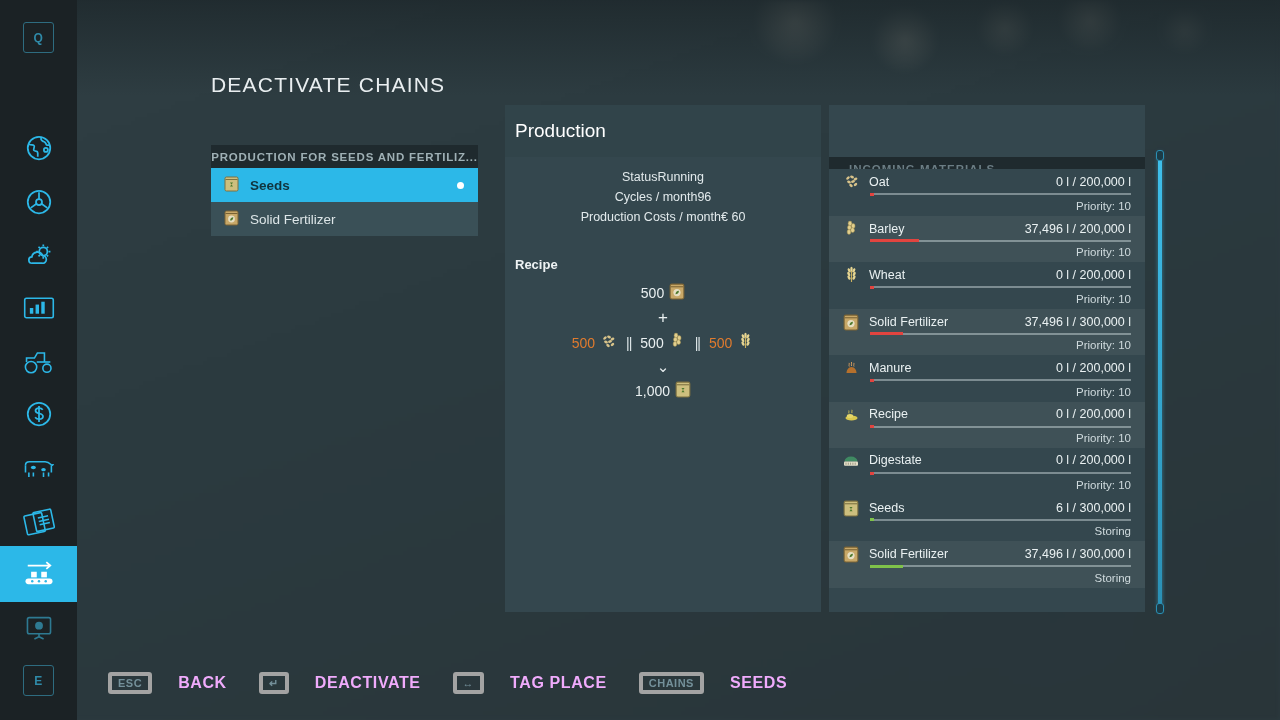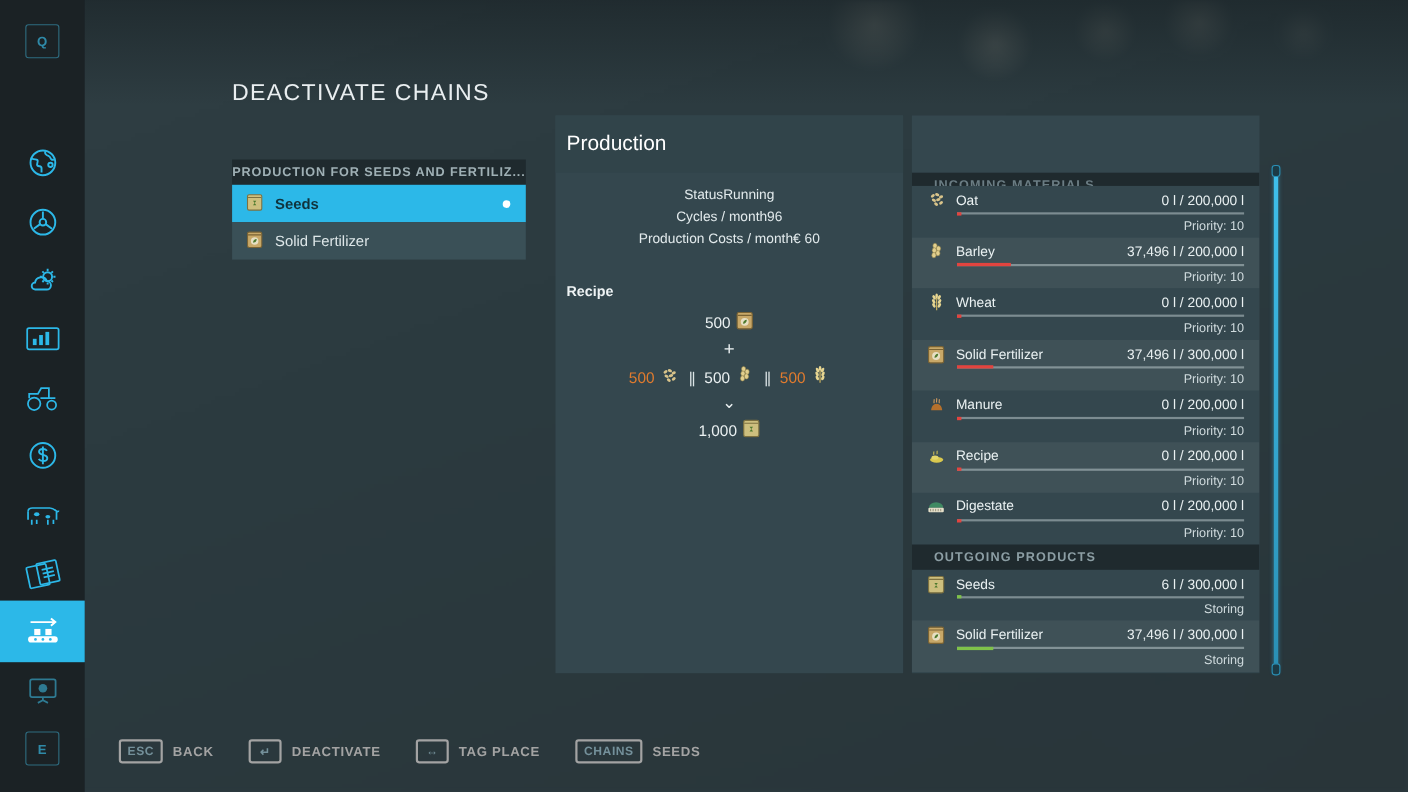--- a/index.html
+++ b/index.html
@@ -282,34 +282,34 @@
     gap: 0;
   }
   .help-item {
     display: flex;
     align-items: center;
     margin-right: 32px;
   }
   .help-key {
     min-width: 30px; height: 22px;
     padding: 0 6px;
-    border: 2px solid #a3a3a3;
+    border: 4px solid #a3a3a3;
     border-radius: 3px;
     color: #74909a;
     font-size: 11px;
     font-weight: bold;
     display: flex;
     align-items: center;
     justify-content: center;
     letter-spacing: 0.5px;
   }
   .help-label {
-    margin-left: 9px;
-    color: #a3a3a3;
-    font-size: 12px;
+    margin-left: 26px;
+    color: #f0abfc;
+    font-size: 16px;
     font-weight: bold;
     letter-spacing: 0.6px;
   }
 </style>
 </head>
 <body>
 
 <div id="app">
 
   <div id="bg"></div>
@@ -721,21 +721,20 @@
           </span>
           <span class="srow-name">Digestate</span>
           <span class="srow-amount">0 l / 200,000 l</span>
         </div>
         <div class="bar-track">
           <div class="bar-fill low" style="width:1%"></div>
         </div>
         <span class="srow-sub">Priority: 10</span>
       </div>
 
-      <div class="sec-header">OUTGOING PRODUCTS</div>
 
       <div class="store-row">
         <div class="srow-top">
           <span class="srow-icon">
             <svg width="16" height="18" viewBox="0 0 15 17">
               <rect x="1" y="2" width="13" height="14" rx="1.5" fill="#cdbf7e" stroke="#7d7140" stroke-width="1"></rect>
               <path d="M1.5 4.5h12" stroke="#7d7140" stroke-width="1"></path>
               <path d="M6 7.5h3l-1.5 2 1.5 2H6l1.5-2z" fill="#4e7a2e"></path>
             </svg>
           </span>

